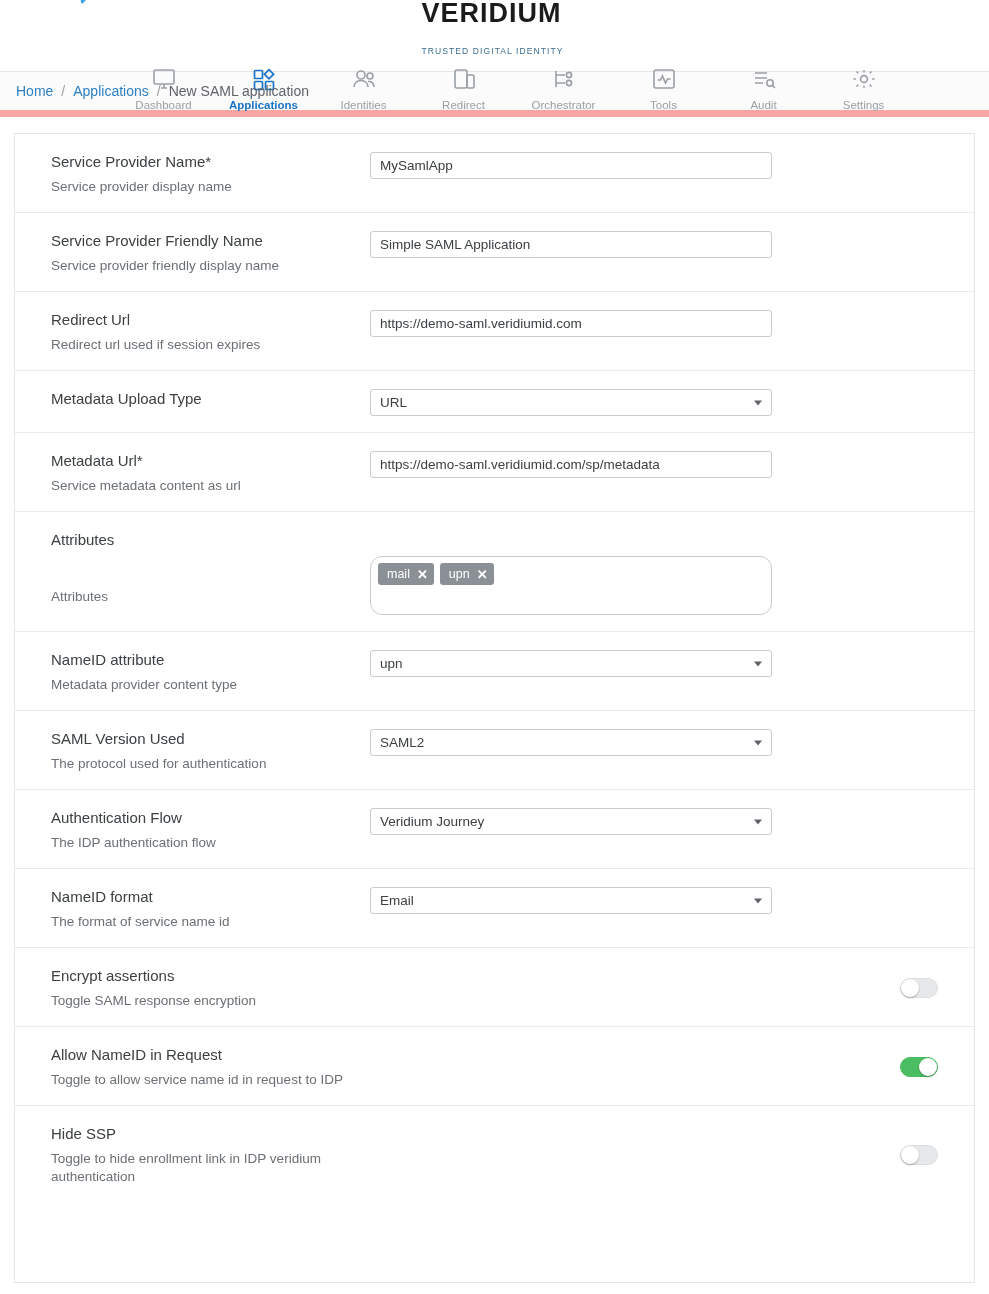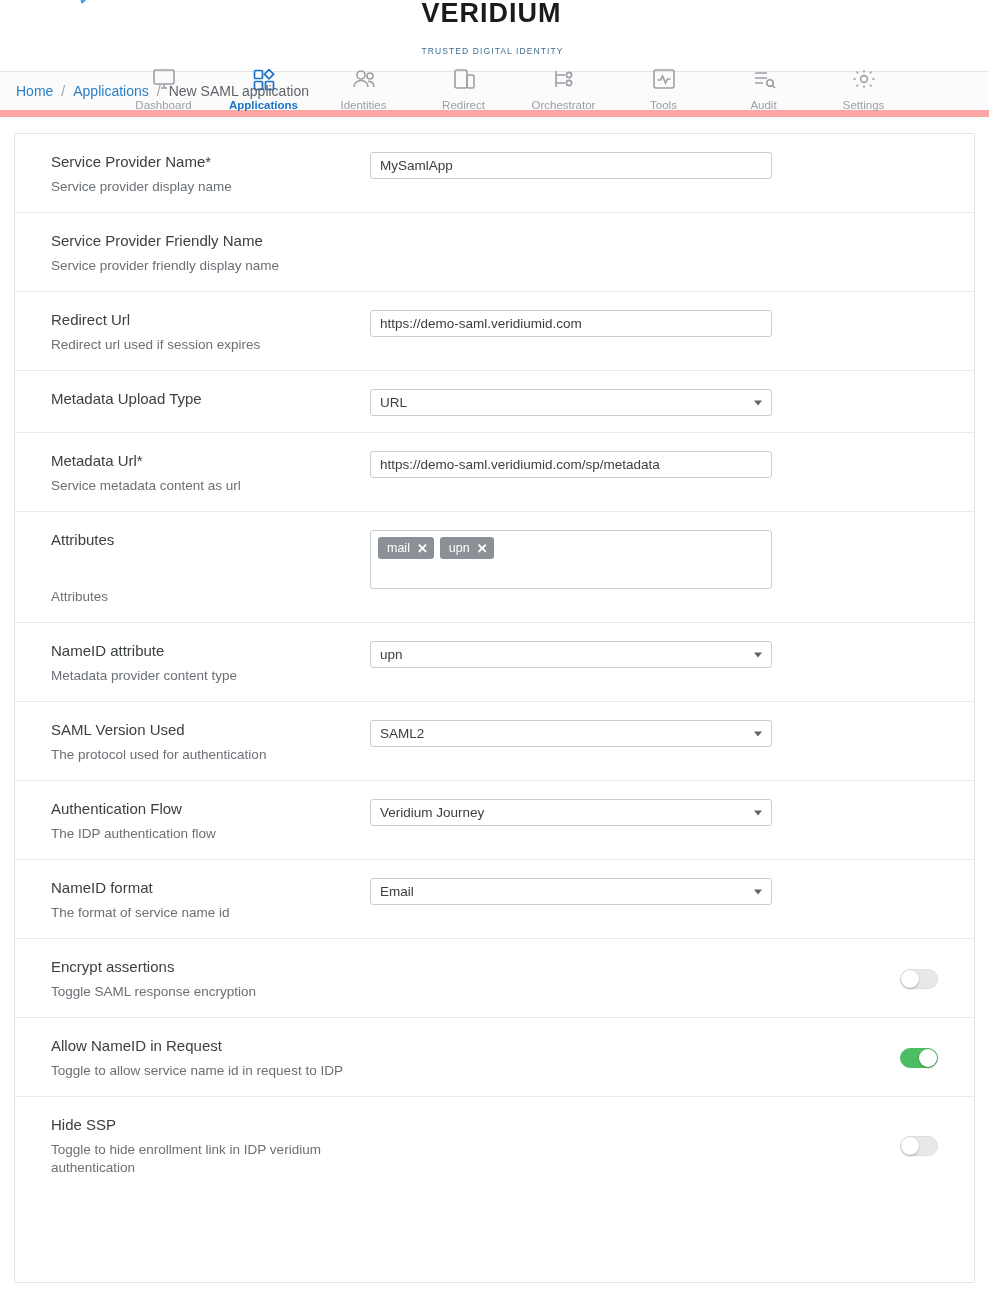--- a/index.html
+++ b/index.html
@@ -130,28 +130,29 @@
     transform: translateY(-50%);
     width: 0; height: 0;
     border-left: 4px solid transparent;
     border-right: 4px solid transparent;
     border-top: 5px solid #5f6368;
   }
   .chipbox {
     width: 402px;
     min-height: 59px;
     border: 1px solid #c9ccd0;
-    border-radius: 3px;
+    border-radius: 12px;
     background: #fff;
     padding: 6px 7px;
     display: flex;
     align-items: flex-start;
     flex-wrap: wrap;
     gap: 6px;
     cursor: text;
+    margin-top: 26px;
   }
   .chip {
     background: #8b9096;
     color: #ffffff;
     border-radius: 3px;
     font-size: 12.5px;
     height: 22px;
     display: inline-flex;
     align-items: center;
     padding: 0 6px 0 9px;
@@ -306,20 +307,23 @@
     <div class="ctrl">
       <input class="txt" type="text" value="MySamlApp" style="">
     </div>
   </div>
 
   <div class="row">
     <div class="labels">
       <div class="lab-title">Service Provider Friendly Name</div>
       <div class="lab-desc">Service provider friendly display name</div>
     </div>
+    <div class="ctrl">
+      <input class="txt" type="text" value="Simple SAML Application" style="">
+    </div>
   </div>
 
   <div class="row">
     <div class="labels">
       <div class="lab-title">Redirect Url</div>
       <div class="lab-desc">Redirect url used if session expires</div>
     </div>
     <div class="ctrl">
       <input class="txt" type="text" value="https://demo-saml.veridiumid.com" style="">
     </div>

